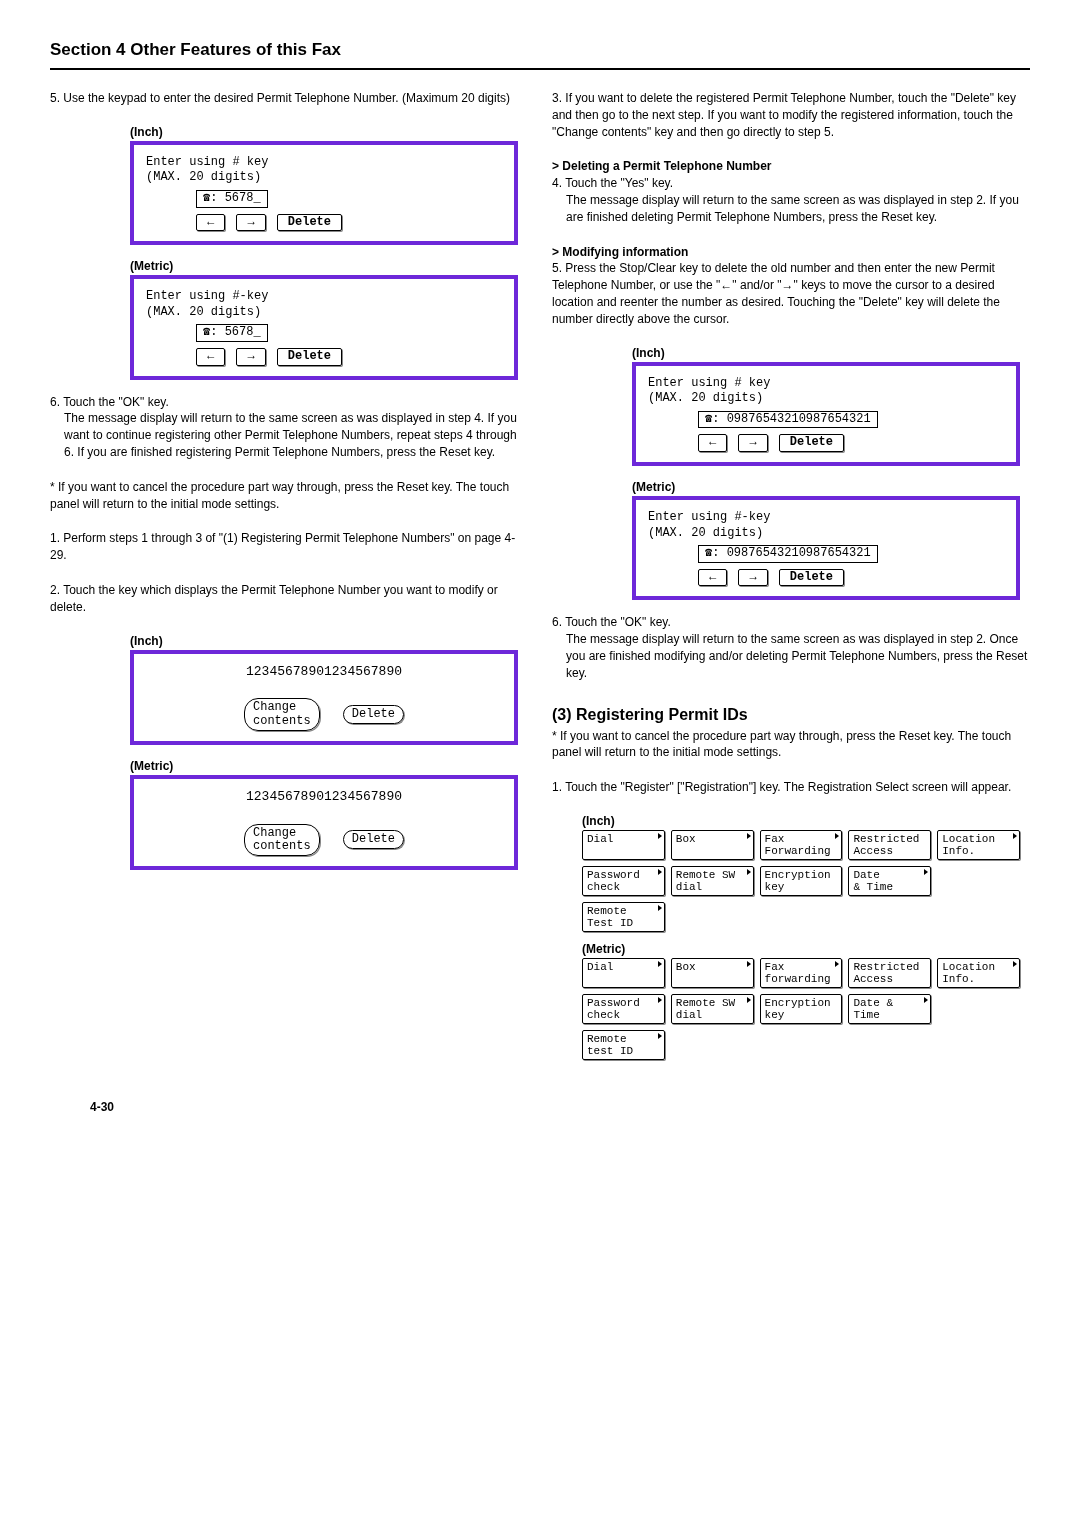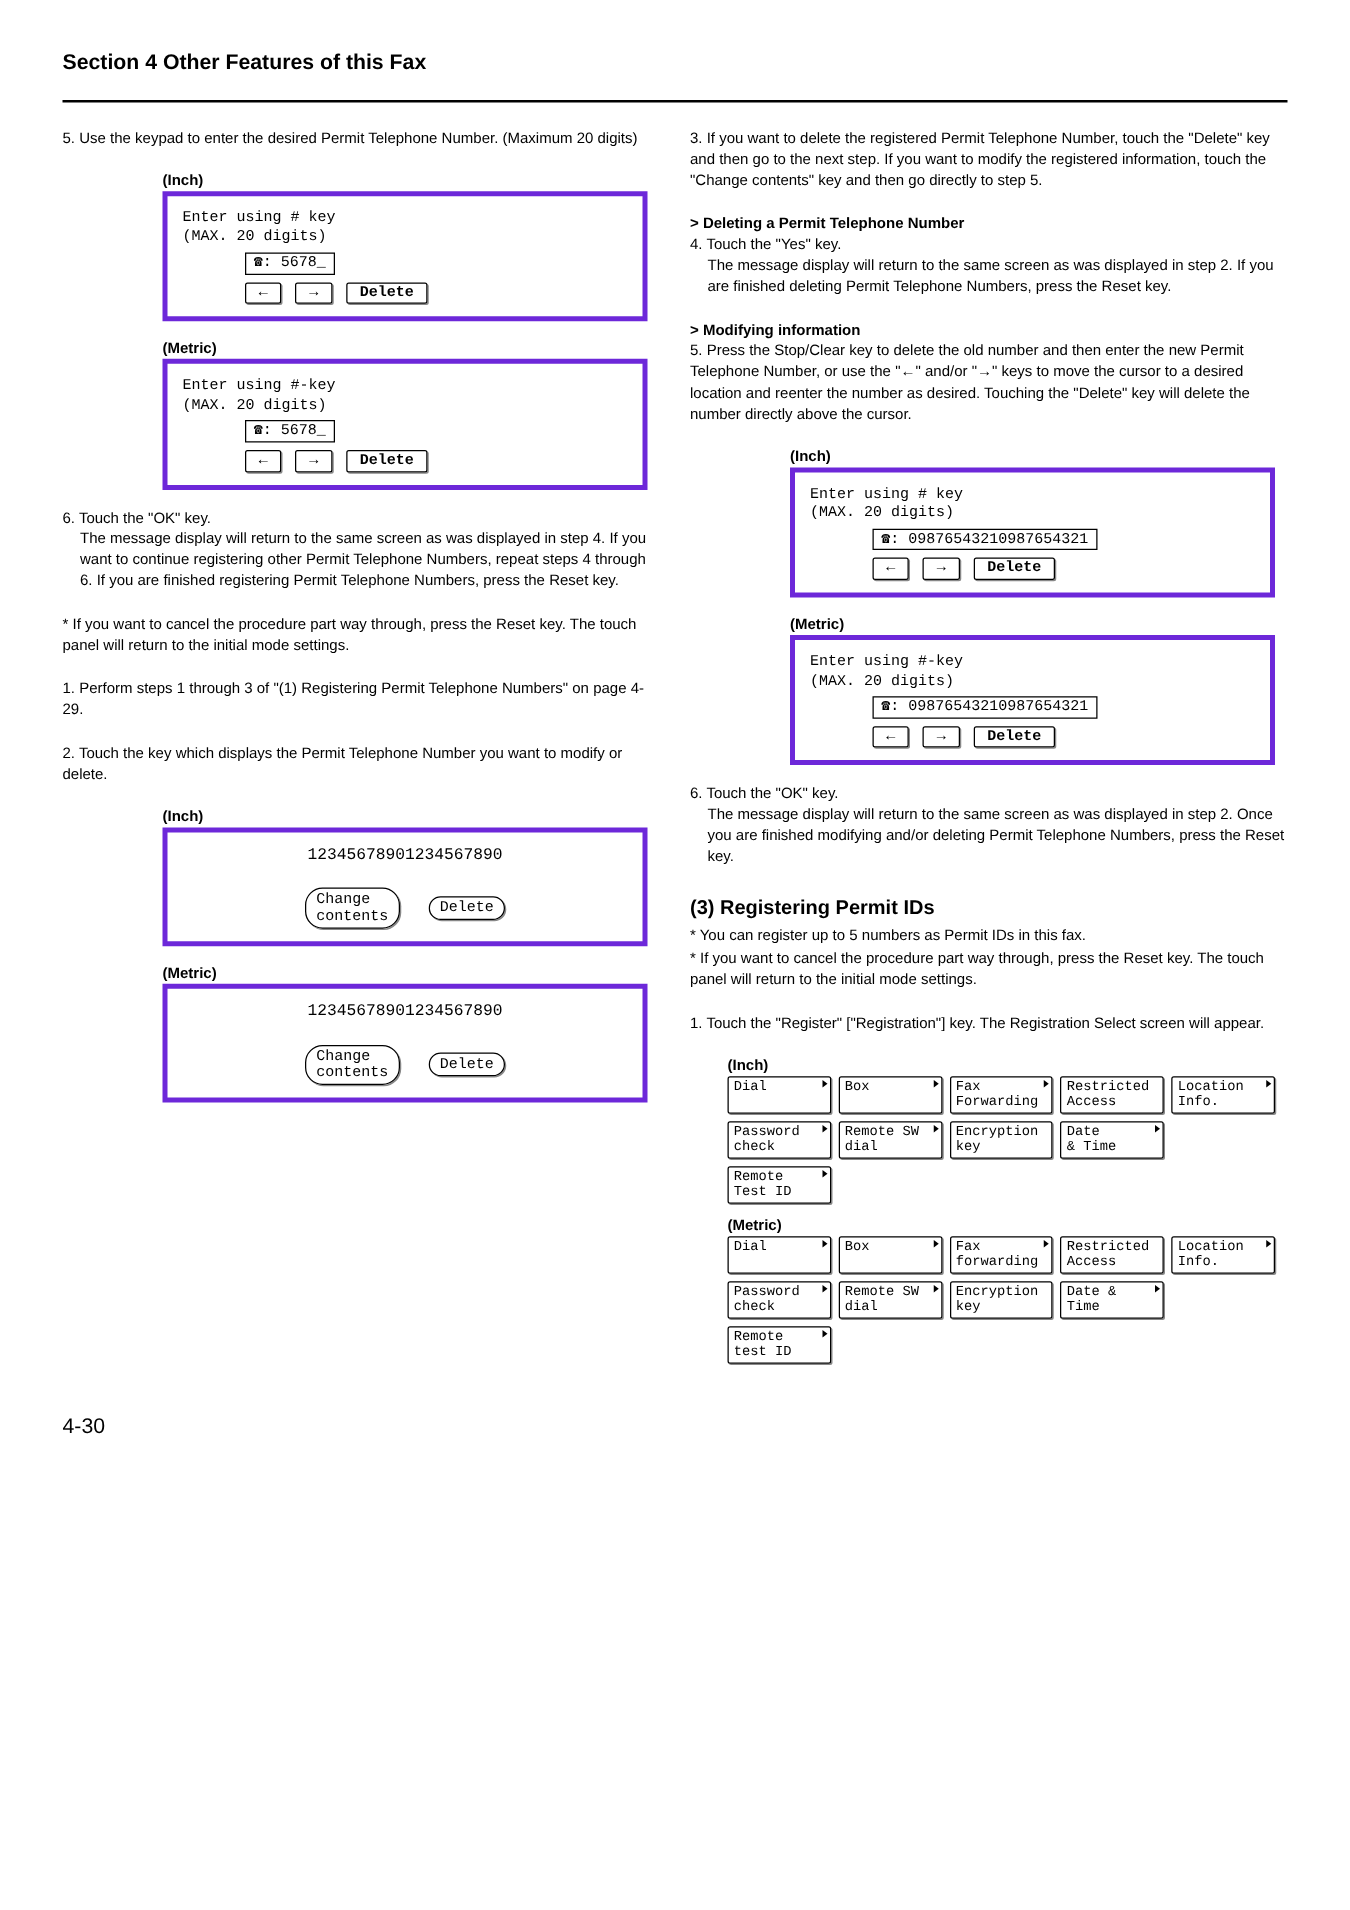--- a/index.html
+++ b/index.html
@@ -8,21 +8,21 @@
     color: #000;
     background: #fff;
     margin: 0;
     padding: 40px 50px;
     width: 980px;
   }
   .section-header {
     font-size: 17px;
     font-weight: bold;
     border-bottom: 2px solid #000;
-    padding-bottom: 20px;
+    padding-bottom: 8px;
     margin-bottom: 20px;
   }
   .columns {
     display: flex;
     gap: 24px;
   }
   .col {
     flex: 1;
     min-width: 0;
   }
@@ -132,23 +132,24 @@
     right: 0; top: 2px;
     border-top: 3px solid transparent;
     border-bottom: 3px solid transparent;
     border-left: 4px solid #000;
   }
   .unit-label2 {
     font-weight: bold;
     margin: 4px 0 2px 30px;
   }
   .page-num {
-    font-size: 17px;
-    font-weight: normal;
+    font-size: 12px;
+    font-weight: bold;
     margin-top: 30px;
+    margin-left: 40px;
   }
 </style>
 </head>
 <body>
 
 <div class="section-header">Section 4 Other Features of this Fax</div>
 
 <div class="columns">
 
   <div class="col">
@@ -251,21 +252,20 @@
         <span class="btn-chiclet">Delete</span>
       </div>
     </div>
 
     <p class="para">
       <span>6. Touch the "OK" key.</span><br>
       <span class="indent-note">The message display will return to the same screen as was displayed in step 2. Once you are finished modifying and/or deleting Permit Telephone Numbers, press the Reset key.</span>
     </p>
 
     <div class="subheading">(3) Registering Permit IDs</div>
-    <p class="para" style="margin-bottom:2px;">* You can register up to 5 numbers as Permit IDs in this fax.</p>
     <p class="para">* If you want to cancel the procedure part way through, press the Reset key. The touch panel will return to the initial mode settings.</p>
 
     <p class="para">1. Touch the "Register" ["Registration"] key. The Registration Select screen will appear.</p>
 
     <div class="unit-label2">(Inch)</div>
     <div class="grid4">
       <div class="cell"><span style="white-space:pre;">Dial</span><span class="tick"></span></div>
       <div class="cell"><span style="white-space:pre;">Box</span><span class="tick"></span></div>
       <div class="cell"><span style="white-space:pre;">Fax
 Forwarding</span><span class="tick"></span></div>

